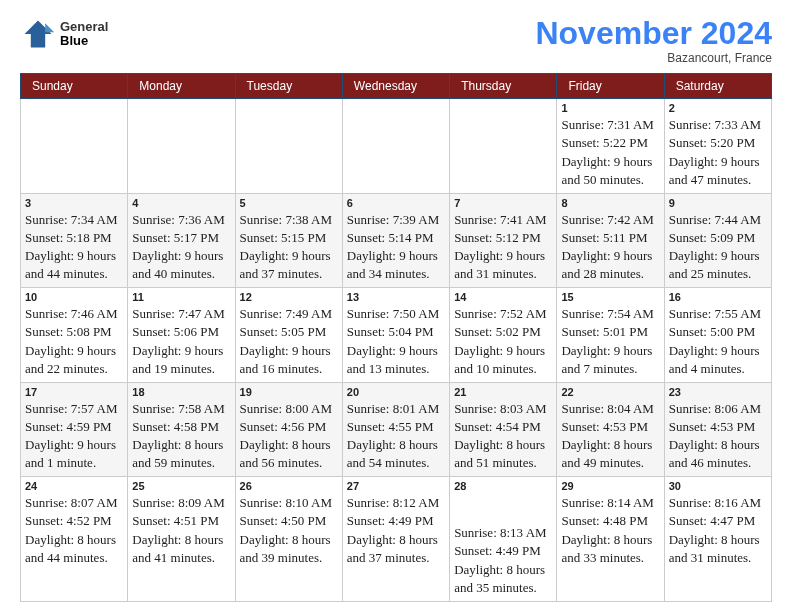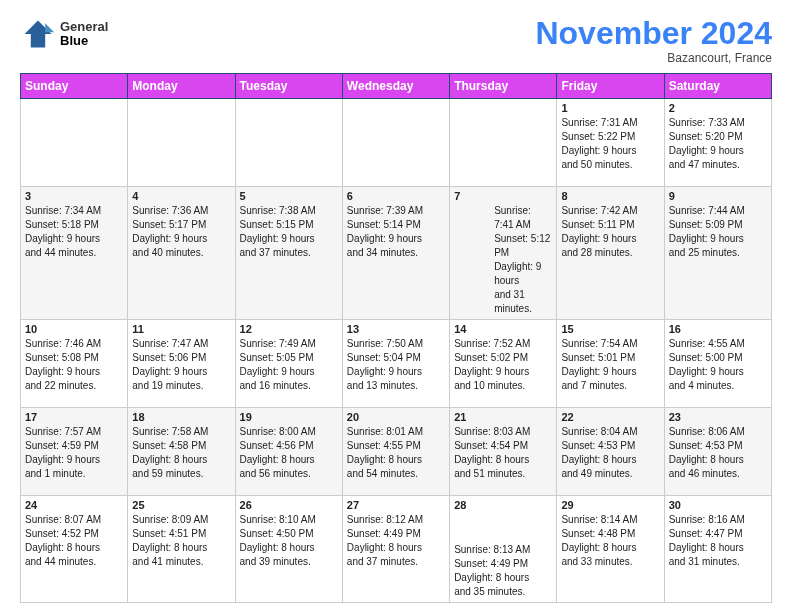--- a/index.html
+++ b/index.html
@@ -53,25 +53,25 @@
     .location {
       font-size: 12px;
       color: #444;
     }
     .calendar-table {
       width: 100%;
       border-collapse: collapse;
       flex: 1;
     }
     .calendar-table th {
-      background: #d946ef;
+      background: #7f1d1d;
       color: #fff;
       font-size: 12px;
-      font-weight: bold;
-      padding: 5px 4px;
+      font-weight: normal;
+      padding: 5px 11px;
       text-align: left;
       border: 1px solid #1e4d7a;
     }
     .calendar-table td {
       vertical-align: top;
       font-size: 9.5px;
       color: #222;
       border: 1px solid #ccc;
       padding: 3px 4px;
       width: calc(100% / 7);
@@ -85,21 +85,22 @@
       background: #fff;
     }
     .day-num {
       font-weight: bold;
       font-size: 11px;
       display: block;
       margin-bottom: 2px;
     }
     .day-info {
       line-height: 1.4;
-      font-size: 10px;
+      font-size: 13px;
+      font-family: Liberation Serif, serif;
     }
     .empty-cell {
       background: #fff !important;
     }
   </style>
 </head>
 <body>
 
 <div class="page">
   <div class="header">
@@ -177,21 +178,21 @@
           </td>
           <td>
             <span class="day-num">6</span>
             <div class="day-info" style="white-space: pre-line;">Sunrise: 7:39 AM
 Sunset: 5:14 PM
 Daylight: 9 hours
 and 34 minutes.</div>
           </td>
           <td>
             <span class="day-num">7</span>
-            <div class="day-info" style="white-space: pre-line; margin-left: 40px;">Sunrise: 7:41 AM
+            <div class="day-info" style="white-space: pre-line;">Sunrise: 7:41 AM
 Sunset: 5:12 PM
 Daylight: 9 hours
 and 31 minutes.</div>
           </td>
           <td>
             <span class="day-num">8</span>
             <div class="day-info" style="white-space: pre-line;">Sunrise: 7:42 AM
 Sunset: 5:11 PM
 Daylight: 9 hours
 and 28 minutes.</div>
@@ -242,21 +243,21 @@
           </td>
           <td>
             <span class="day-num">15</span>
             <div class="day-info" style="white-space: pre-line;">Sunrise: 7:54 AM
 Sunset: 5:01 PM
 Daylight: 9 hours
 and 7 minutes.</div>
           </td>
           <td>
             <span class="day-num">16</span>
-            <div class="day-info" style="white-space: pre-line;">Sunrise: 4:55 AM
+            <div class="day-info" style="white-space: pre-line;">Sunrise: 7:55 AM
 Sunset: 5:00 PM
 Daylight: 9 hours
 and 4 minutes.</div>
           </td>
         </tr>
         <tr>
           <td>
             <span class="day-num">17</span>
             <div class="day-info" style="white-space: pre-line;">Sunrise: 7:57 AM
 Sunset: 4:59 PM

